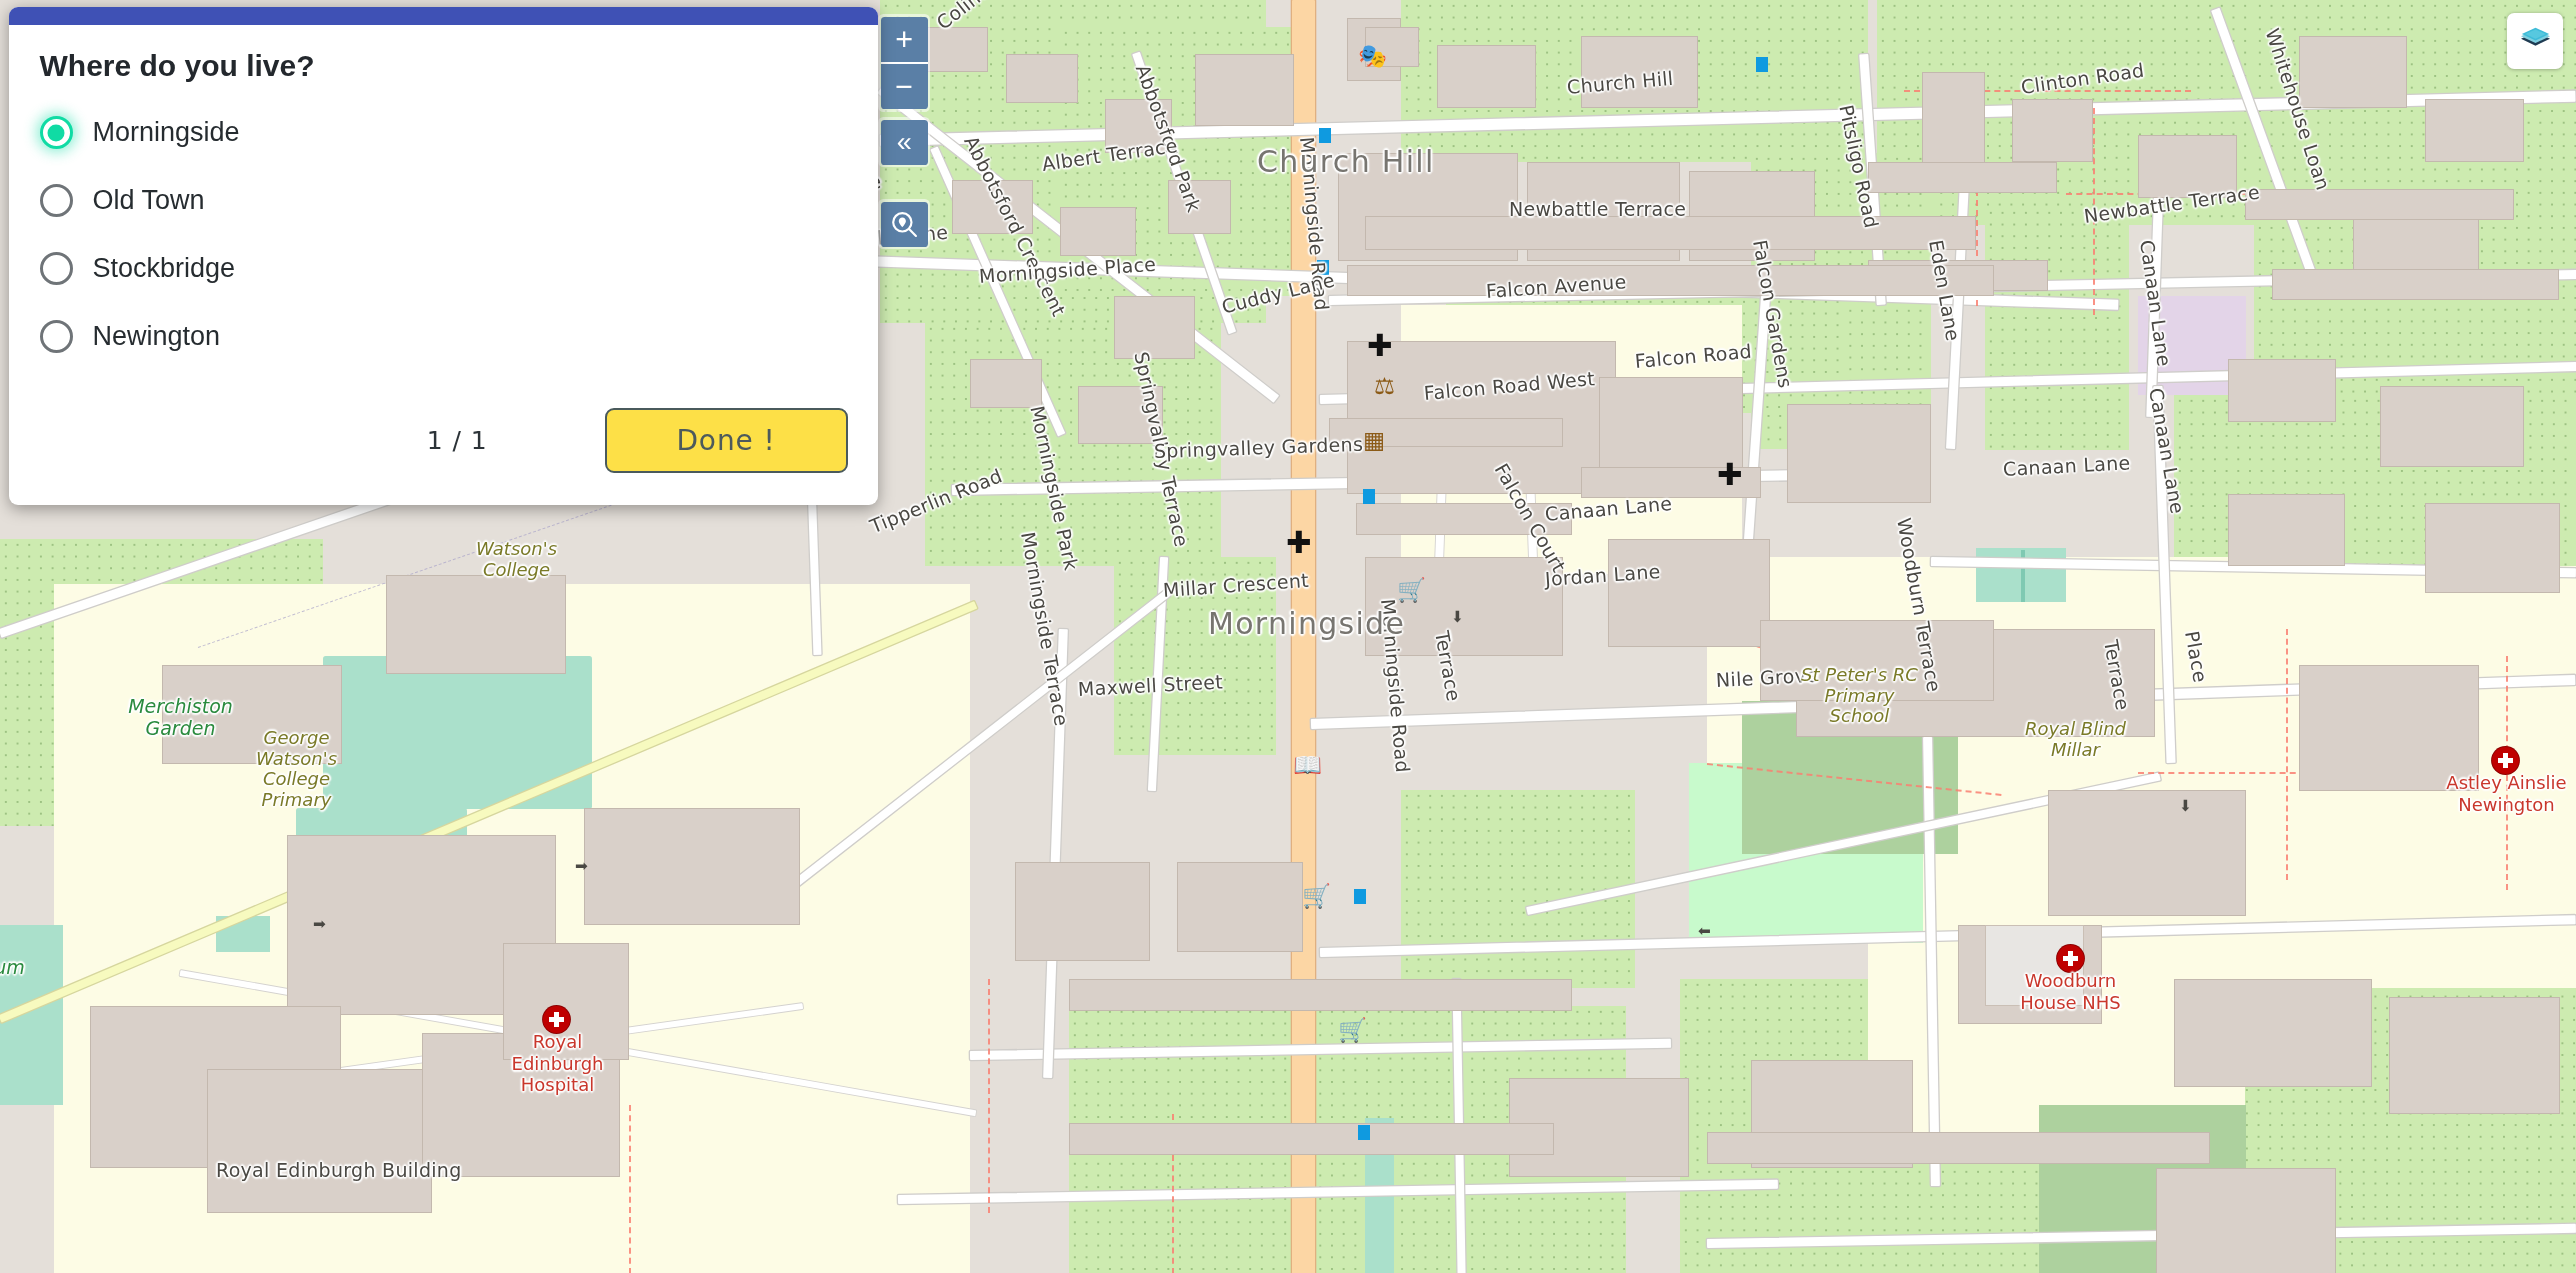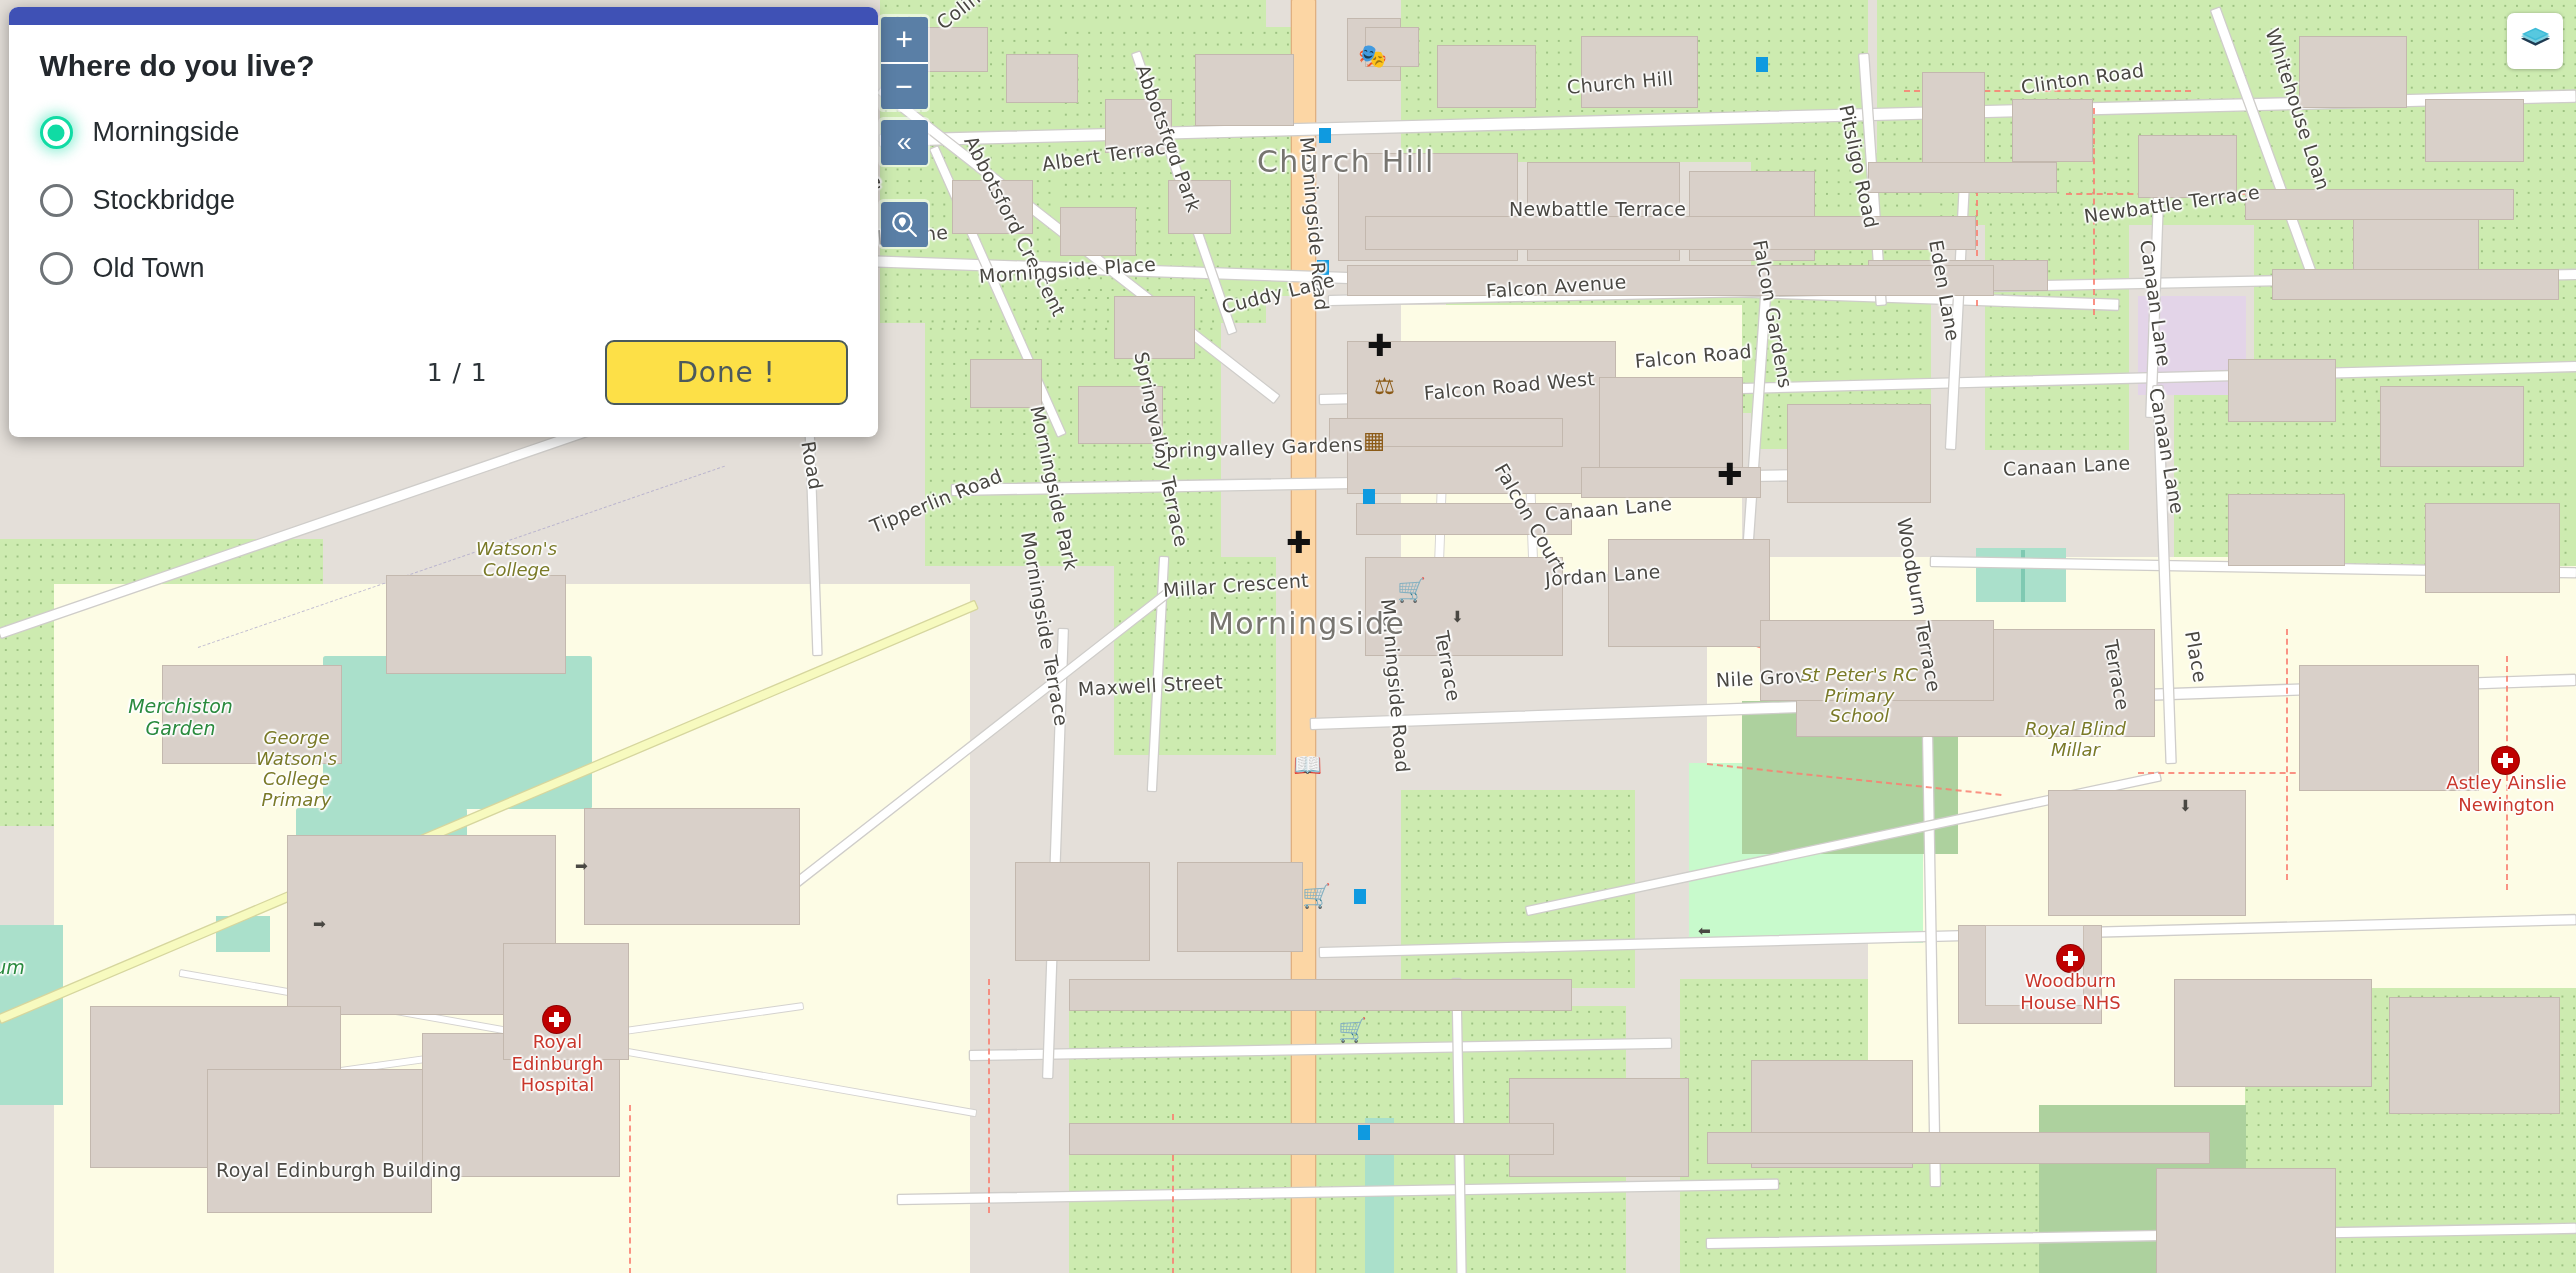--- a/index.html
+++ b/index.html
@@ -498,25 +498,29 @@
 
   <div id="dialog-body">
     <div id="question-title">Where do you live?</div>
     <div id="choice-list">
         <div class="choice-row">
           <div class="radio selected"></div>
           <span class="choice-label">Morningside</span>
         </div>
         <div class="choice-row">
           <div class="radio"></div>
+          <span class="choice-label">Old Town</span>
+        </div>
+        <div class="choice-row">
+          <div class="radio"></div>
           <span class="choice-label">Stockbridge</span>
         </div>
         <div class="choice-row">
           <div class="radio"></div>
-          <span class="choice-label">Old Town</span>
+          <span class="choice-label">Newington</span>
         </div>
       </div>
   </div>
 
   <div id="dialog-footer">
     <span id="progress-counter">1 / 1</span>
     <button id="done-button">Done  !</button>
   </div>
 </div>
 

